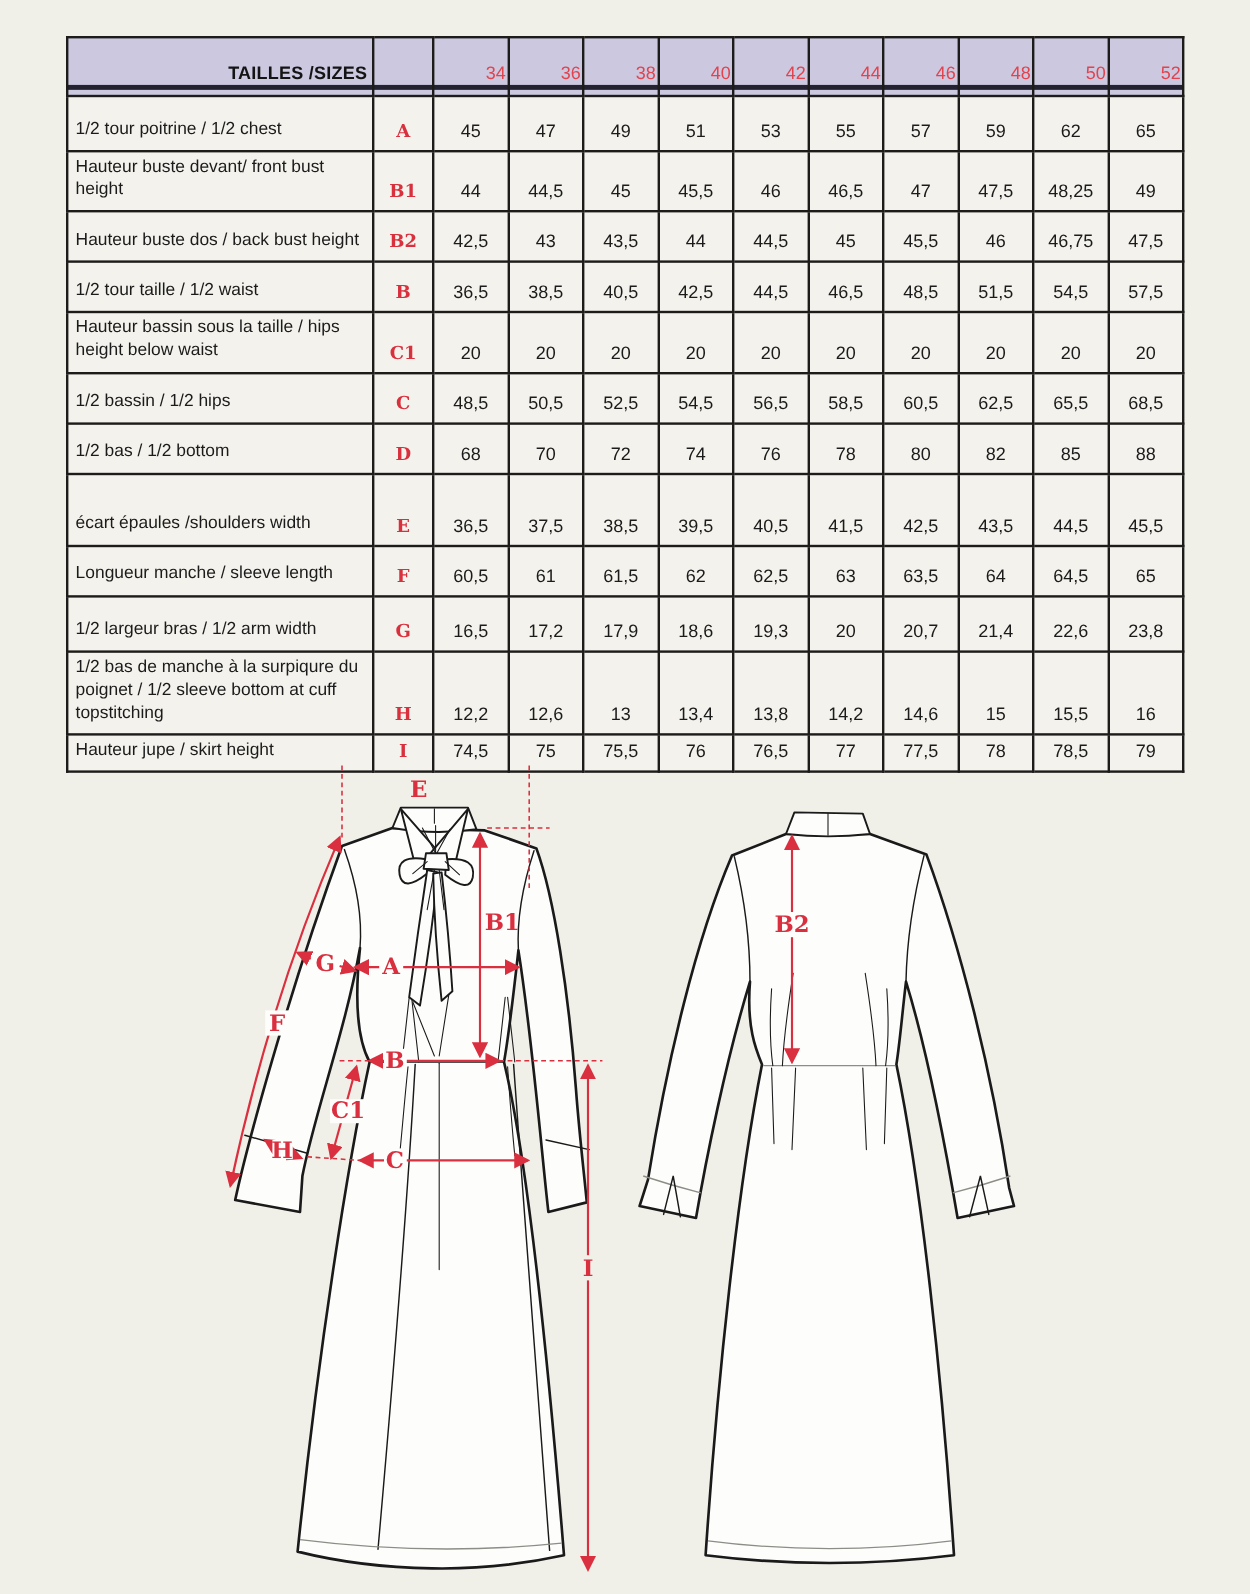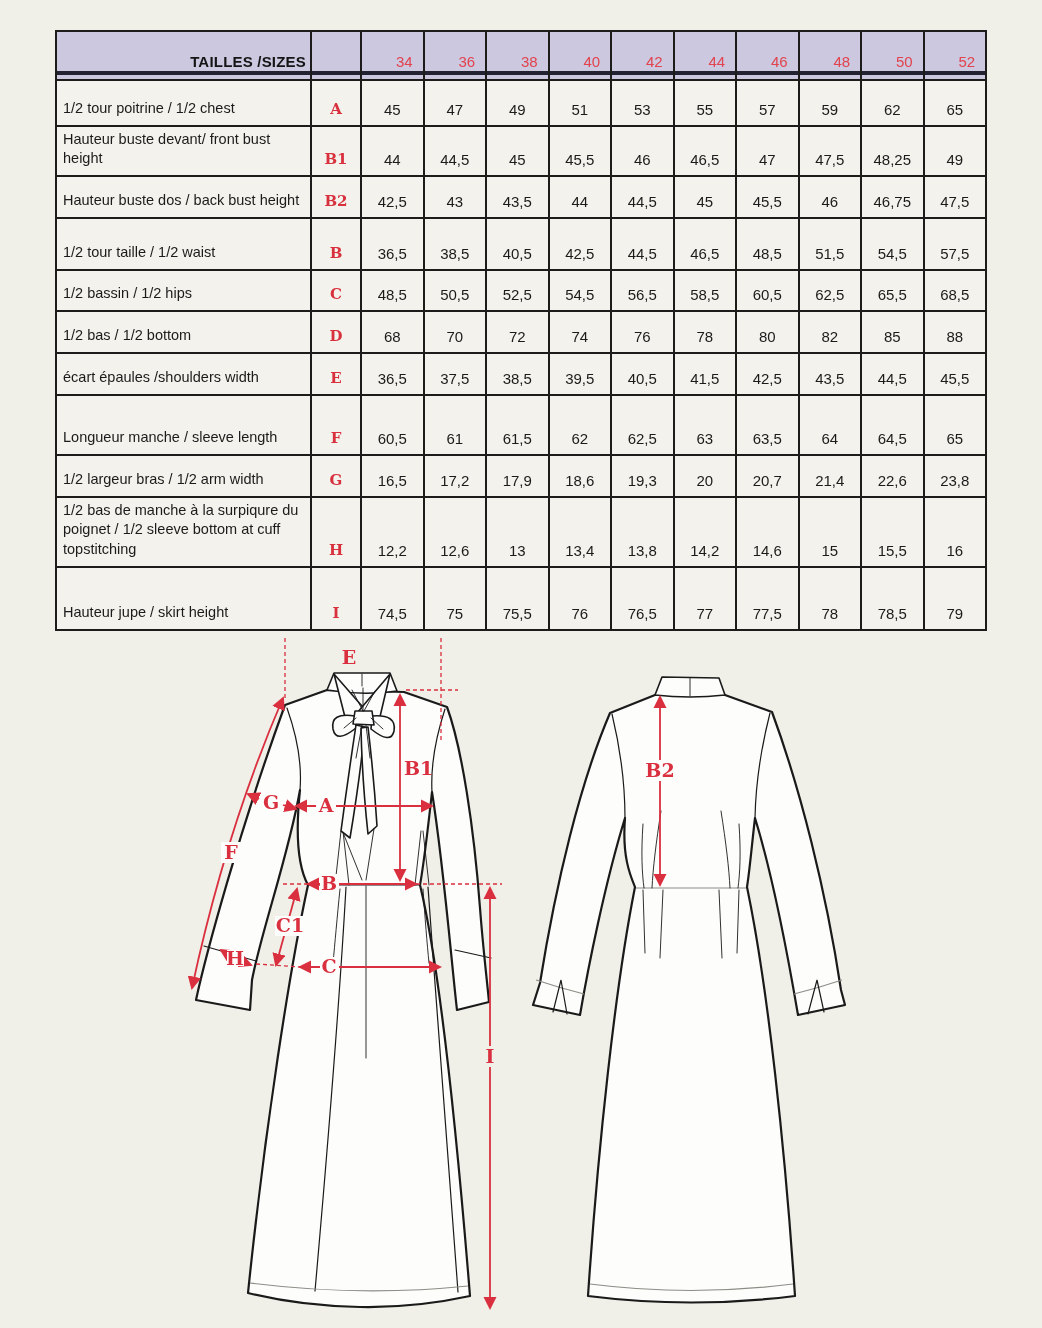--- a/index.html
+++ b/index.html
@@ -31,46 +31,46 @@
       #232230 calc(100% - 4px),
       rgba(0,0,0,0) calc(100% - 4px));
     height:37px;
     font-size:15px;
   }
   th.title-cell{
     text-align:right;font-weight:bold;font-size:17px;
     padding:0 4px 9px 6px;letter-spacing:.2px;color:#141414;
   }
   th.size-cell{
-    text-align:center;font-weight:400;color:#e2434d;
+    text-align:right;font-weight:400;color:#e2434d;
     padding-bottom:9px;
     padding-left:25px;
   }
   td.label-cell{
     font-size:14.5px;line-height:1.32;
     text-align:left;padding:3px 6px 7px 6px;
   }
   td.letter-cell{
     font-family:"DejaVu Serif",serif;font-weight:bold;
     color:#d9303e;text-align:center;font-size:15px;
     padding-bottom:7px;
   }
   td.value-cell{
     text-align:center;font-size:15px;padding-bottom:7px;
   }
   tbody tr:nth-child(1){height:46px;}
   tbody tr:nth-child(2){height:47px;}
   tbody tr:nth-child(3){height:42px;}
-  tbody tr:nth-child(4){height:52px;}
+  tbody tr:nth-child(4){height:42px;}
   tbody tr:nth-child(5){height:41px;}
   tbody tr:nth-child(6){height:42px;margin-top:36px;}
   tbody tr:nth-child(7){height:42px;}
   tbody tr:nth-child(8){height:60px;}
   tbody tr:nth-child(9){height:42px;}
-  tbody tr:nth-child(10){height:58px;}
+  tbody tr:nth-child(10){height:46px;}
   tbody tr:nth-child(11){height:63px;}
   tbody tr:nth-child(12){height:24px;}
   
   .drawing{position:absolute;left:0;top:628px;width:1042px;height:700px;}
   .outline{fill:#fdfdfc;stroke:#1a1a1a;stroke-width:2.2;stroke-linejoin:round;}
   .detail{fill:none;stroke:#1a1a1a;stroke-width:1.2;stroke-linecap:round;}
   .detail-thin{fill:none;stroke:#1a1a1a;stroke-width:0.9;stroke-linecap:round;}
   .gray{fill:none;stroke:#8d8c86;stroke-width:1.1;}
   .piece{fill:#fdfdfc;stroke:#1a1a1a;stroke-width:1.6;stroke-linejoin:round;}
   .red{fill:none;stroke:#d92f3e;stroke-width:1.8;}
@@ -164,20 +164,34 @@
         <td class="value-cell">40,5</td>
         <td class="value-cell">42,5</td>
         <td class="value-cell">44,5</td>
         <td class="value-cell">46,5</td>
         <td class="value-cell">48,5</td>
         <td class="value-cell">51,5</td>
         <td class="value-cell">54,5</td>
         <td class="value-cell">57,5</td>
       </tr>
       <tr>
+        <td class="label-cell">Hauteur bassin sous la taille / hips height below waist</td>
+        <td class="letter-cell">C1</td>
+        <td class="value-cell">20</td>
+        <td class="value-cell">20</td>
+        <td class="value-cell">20</td>
+        <td class="value-cell">20</td>
+        <td class="value-cell">20</td>
+        <td class="value-cell">20</td>
+        <td class="value-cell">20</td>
+        <td class="value-cell">20</td>
+        <td class="value-cell">20</td>
+        <td class="value-cell">20</td>
+      </tr>
+      <tr>
         <td class="label-cell">1/2 bassin / 1/2 hips</td>
         <td class="letter-cell">C</td>
         <td class="value-cell">48,5</td>
         <td class="value-cell">50,5</td>
         <td class="value-cell">52,5</td>
         <td class="value-cell">54,5</td>
         <td class="value-cell">56,5</td>
         <td class="value-cell">58,5</td>
         <td class="value-cell">60,5</td>
         <td class="value-cell">62,5</td>

